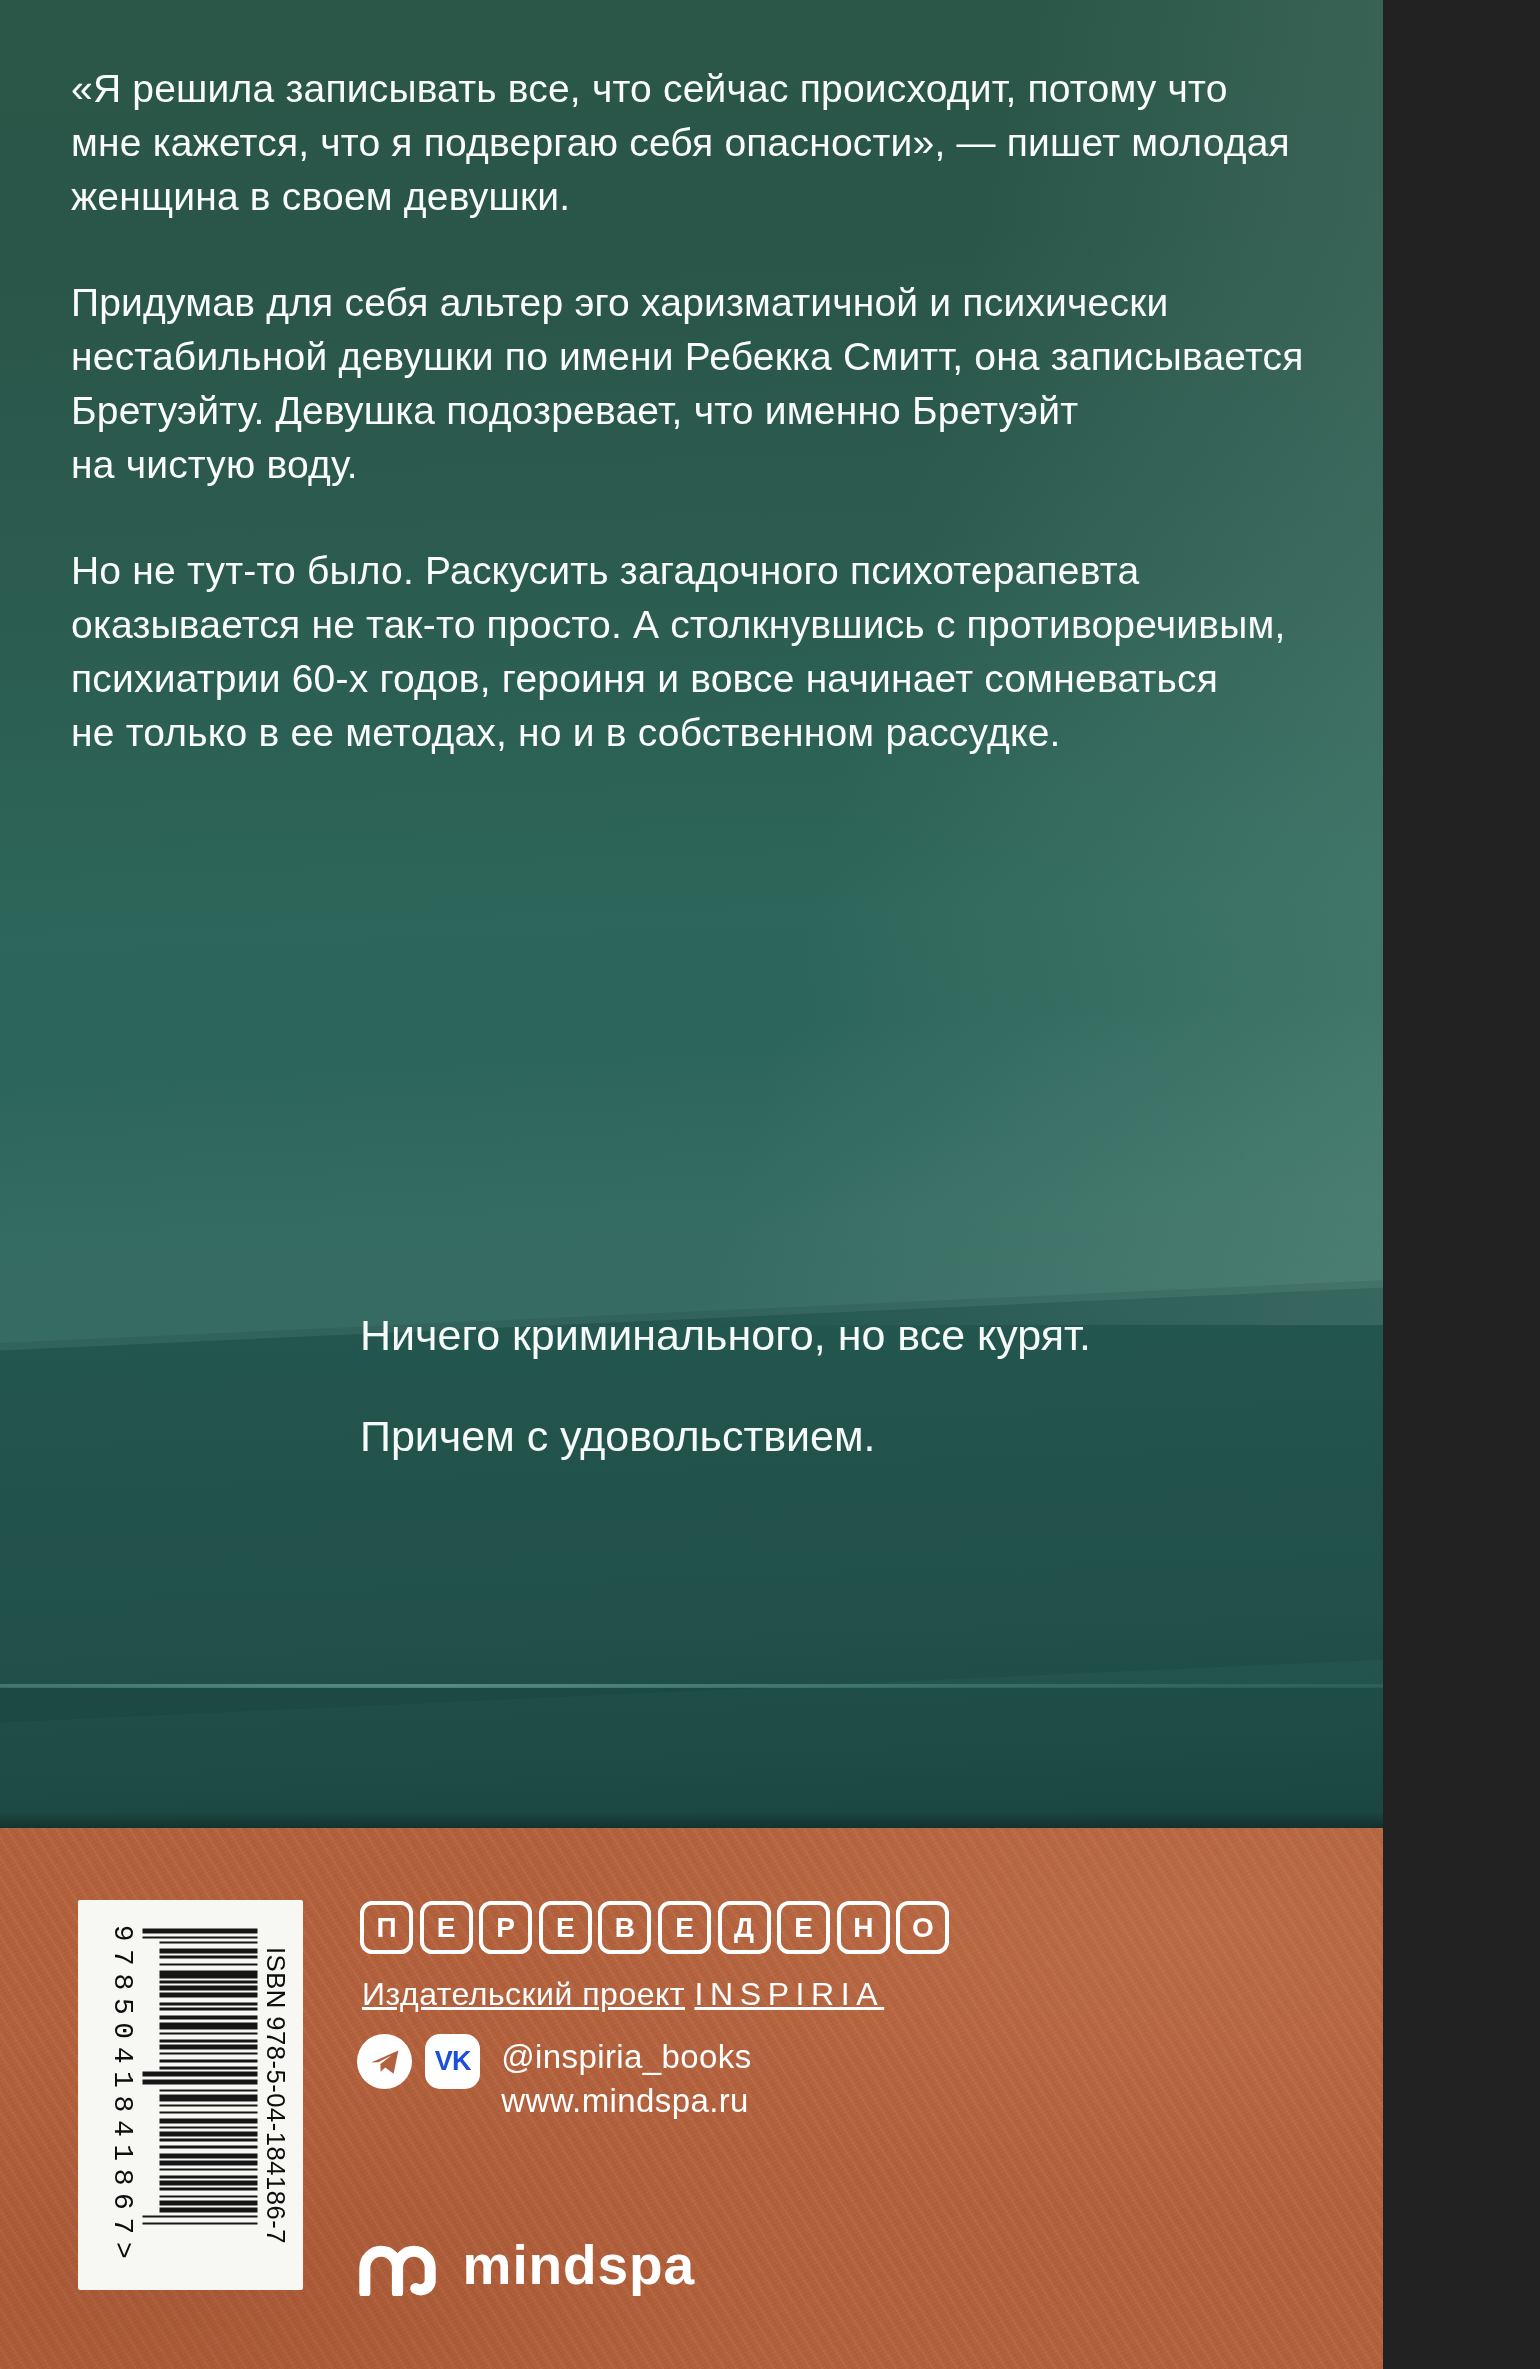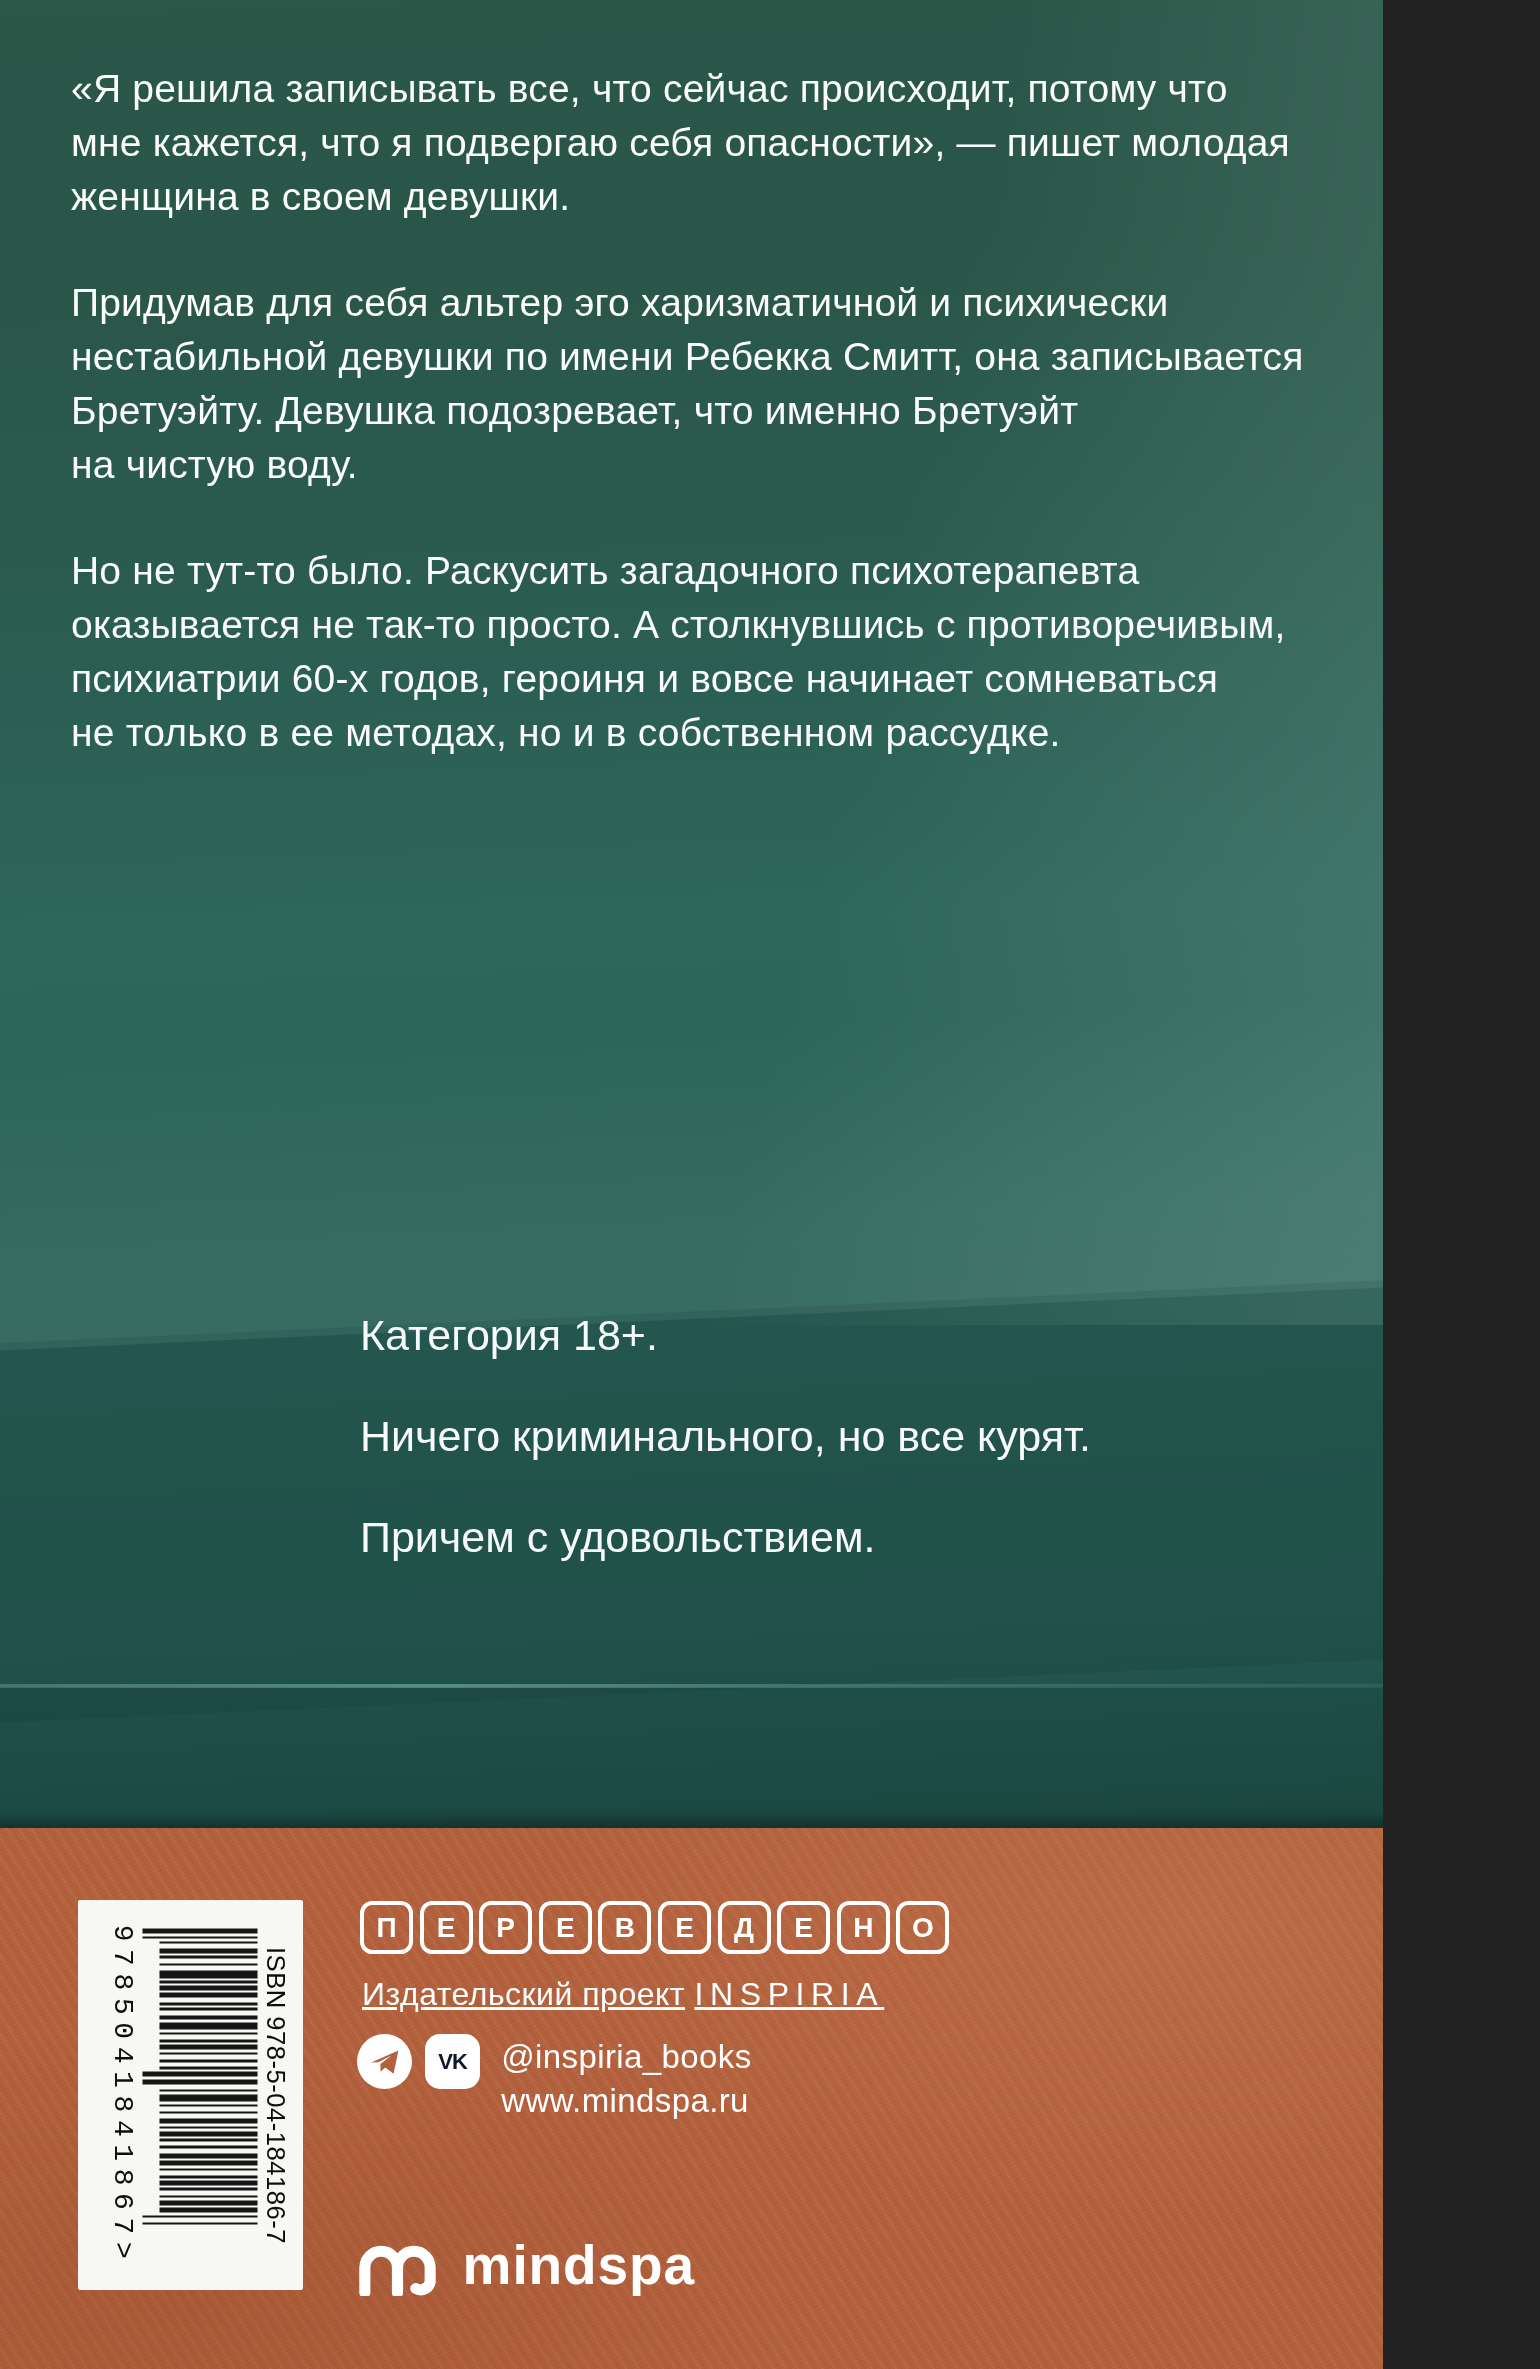--- a/index.html
+++ b/index.html
@@ -59,21 +59,21 @@
   .letter-box{width:53px;height:53px;border:4.7px solid #fff;border-radius:12.3px;box-sizing:border-box;
     display:flex;align-items:center;justify-content:center;font-size:28px;font-weight:700;color:#fff;}
 
   .publine{position:absolute;left:362px;top:148px;font-size:32px;letter-spacing:0.5px;white-space:nowrap;text-decoration:underline;}
   .inspiria{letter-spacing:6.6px;margin-left:9.5px;}
 
   
   .social{position:absolute;left:357px;top:206px;display:flex;align-items:flex-start;}
   .icon{width:55px;height:55px;background:#fff;display:flex;align-items:center;justify-content:center;}
   .icon.tg{border-radius:50%;margin-right:13.2px;}
-  .icon.vk{border-radius:15px;margin-right:21px;font-weight:700;font-size:22px;color:#0f172a;letter-spacing:-0.9px;}
+  .icon.vk{border-radius:15px;margin-right:21px;font-weight:700;font-size:27px;color:#1d4ed8;letter-spacing:-0.9px;}
   .handles{padding-top:0.9px;}
   .handle-line{height:44px;line-height:44px;font-size:33px;letter-spacing:0.4px;white-space:nowrap;}
 
   
   .mindspa{position:absolute;left:357px;top:405px;display:flex;align-items:center;}
   .ms-mark{width:81px;height:62px;margin-right:24.6px;}
   .ms-word{font-size:55px;font-weight:700;letter-spacing:0.9px;color:#fff;}
 </style>
 </head>
 <body>
@@ -102,21 +102,20 @@
       </div>
       <div class="para">
         <div class="line">Но не тут-то было. Раскусить загадочного психотерапевта</div>
         <div class="line">оказывается не так-то просто. А столкнувшись с противоречивым,</div>
         <div class="line">психиатрии 60-х годов, героиня и вовсе начинает сомневаться</div>
         <div class="line">не только в ее методах, но и в собственном рассудке.</div>
       </div>
     </div>
 
   <div class="category" id="category">
-      <div class="cat-line">Категория 18+.</div>
       <div class="cat-line">Ничего криминального, но все курят.</div>
       <div class="cat-line">Причем с удовольствием.</div>
     </div>
 
   <div class="footer">
 
     <div class="barcode-box">
       <div class="barcode-rot">
         <div class="isbn">ISBN 978-5-04-184186-7</div>
         <div class="bars" id="bars">

